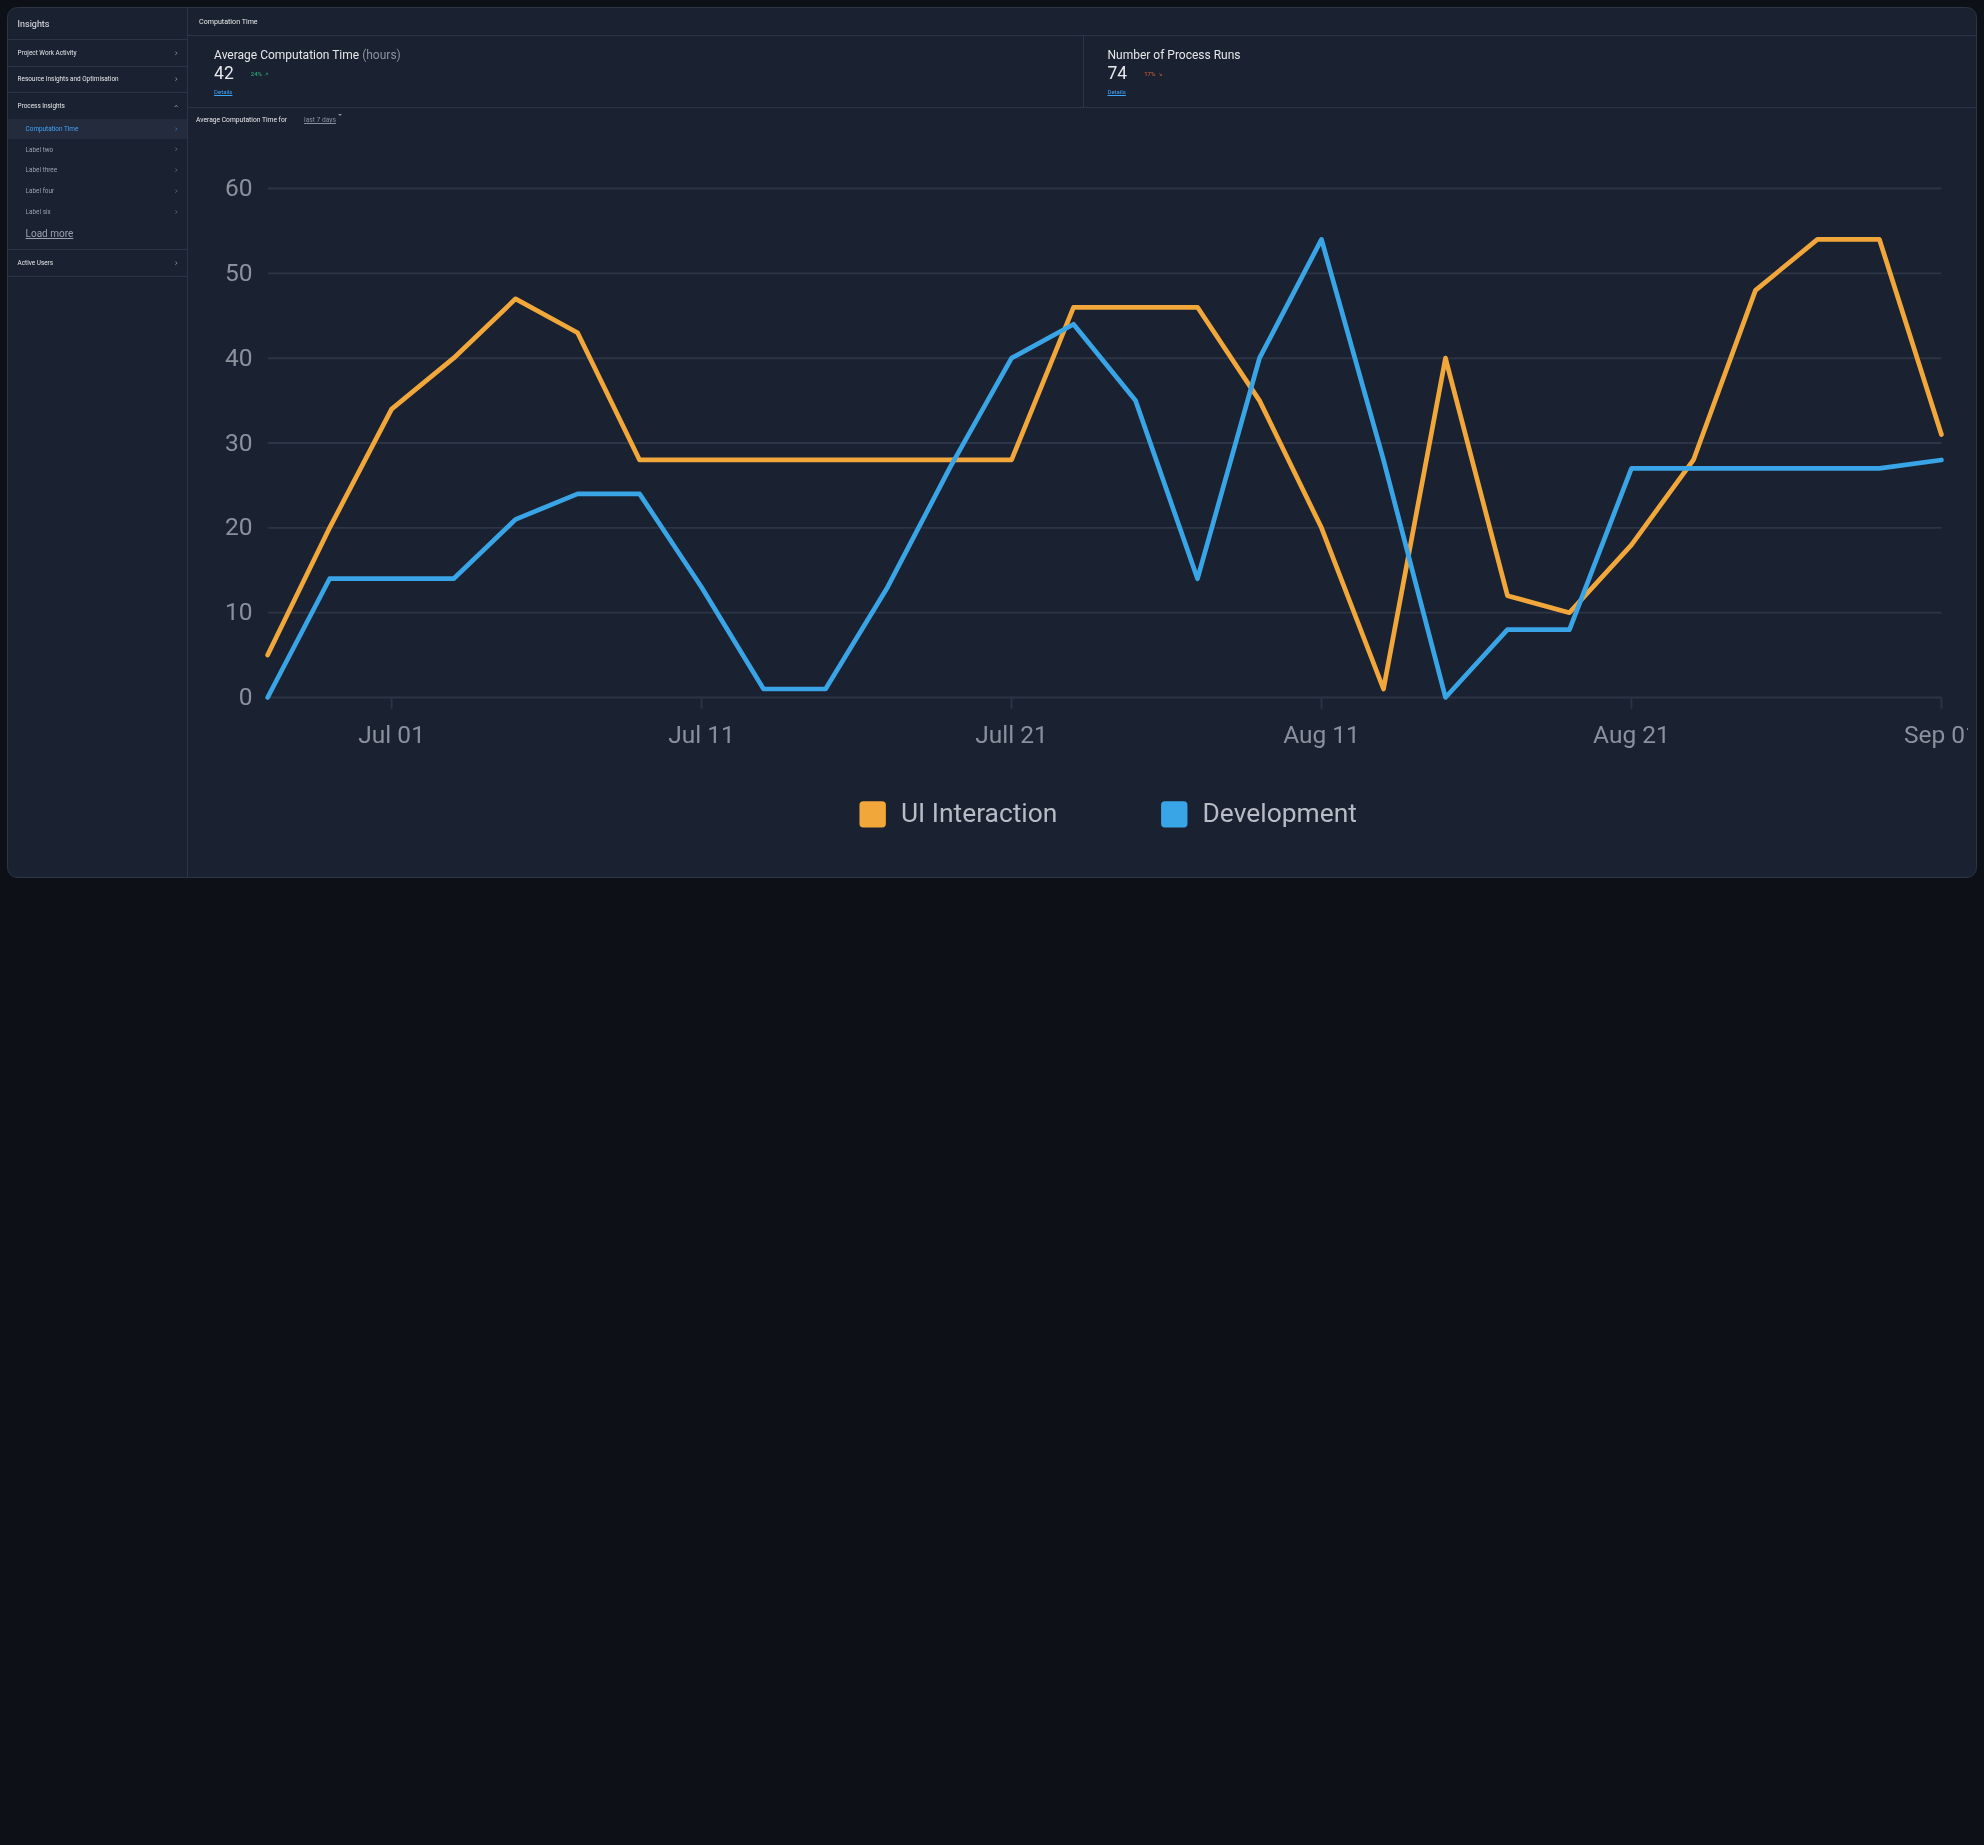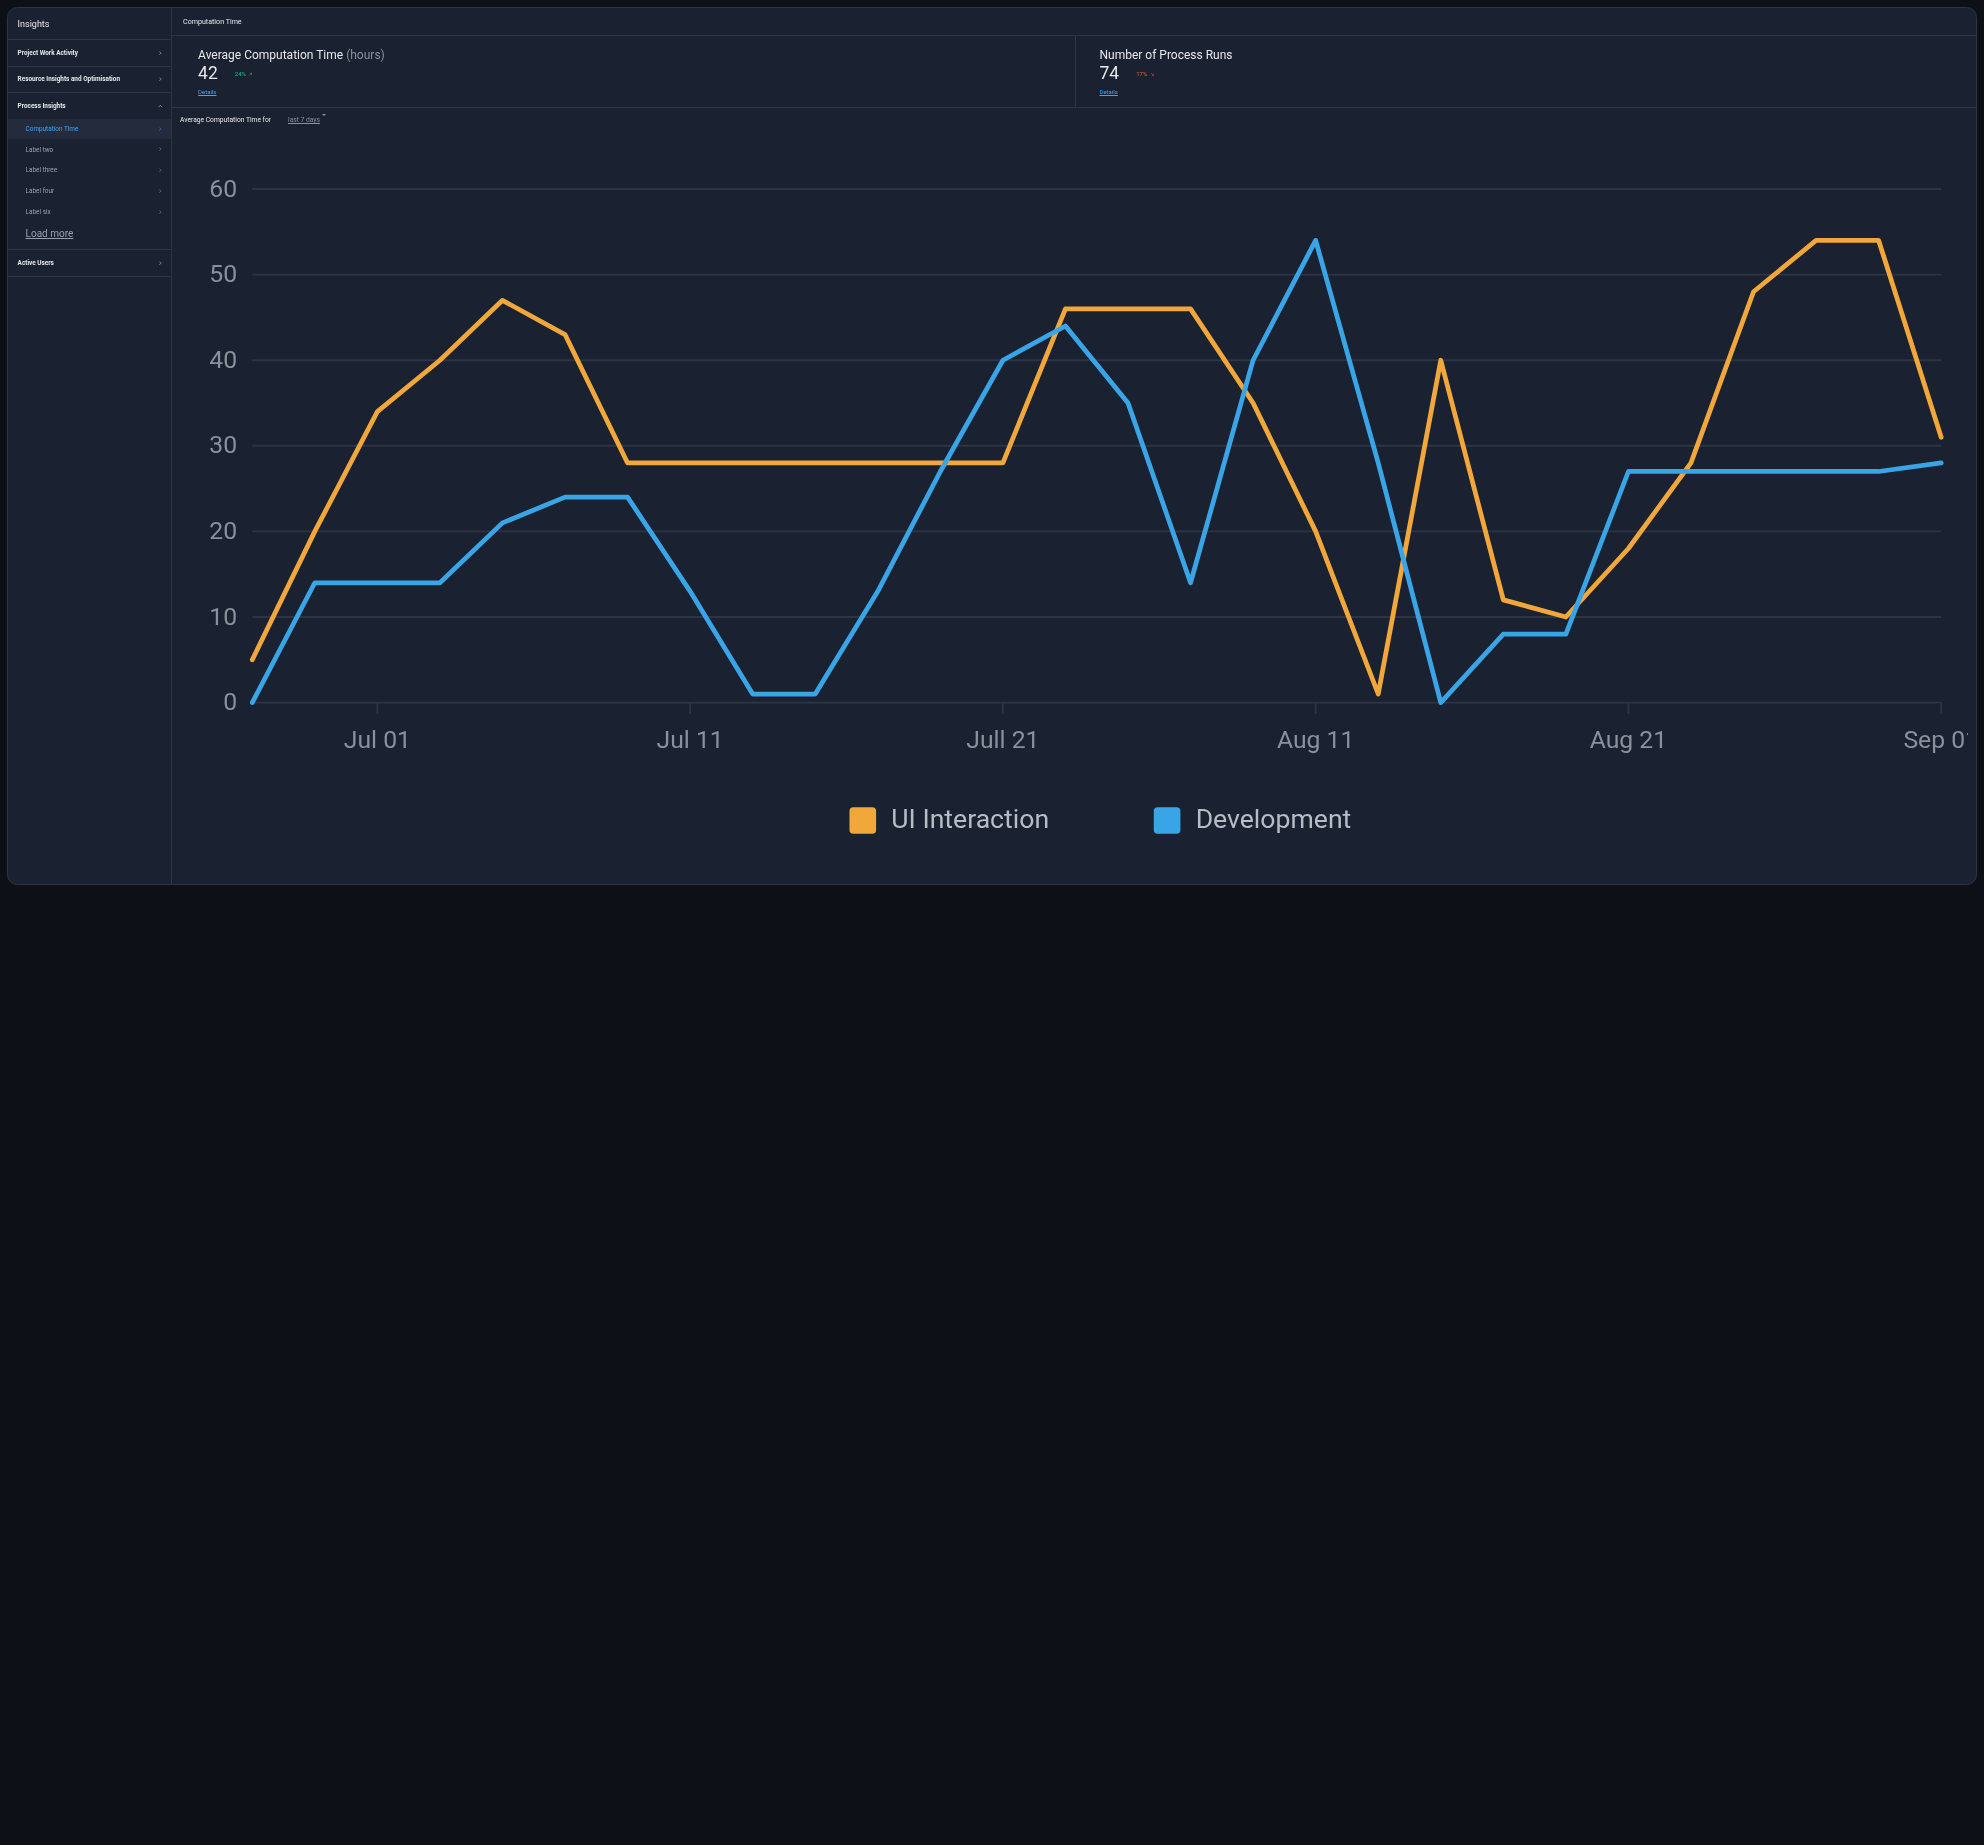--- a/index.html
+++ b/index.html
@@ -14,42 +14,41 @@
     background: #1a2130;
     border: 0.4px solid #2c3445;
     border-radius: 10.3px;
     width: 100%;
     min-height: 318px;
     display: flex;
     overflow: hidden;
   }
   
   .sidebar {
-    width: 164px;
+    width: 180px;
     border-right: 0.4px solid #2c3445;
     display: flex;
     flex-direction: column;
   }
   .sidebar-title {
     padding: 11px 9.5px 10.3px 9.5px;
     font-size: 9px;
     font-weight: 400;
     color: #e6e8ea;
     border-bottom: 0.4px solid #2c3445;
   }
   .nav-item {
     display: flex;
     align-items: center;
     justify-content: space-between;
     padding: 8.7px 8px 8.7px 9.5px;
     border-bottom: 0.4px solid #2c3445;
     cursor: pointer;
     font-size: 6.4px;
     color: #e6e8ea;
-    font-weight: bold;
   }
   .nav-item.expanded { border-bottom: none; }
   .sub-list {
     border-bottom: 0.4px solid #2c3445;
     padding-bottom: 8px;
   }
   .sub-item {
     display: flex;
     align-items: center;
     justify-content: space-between;

